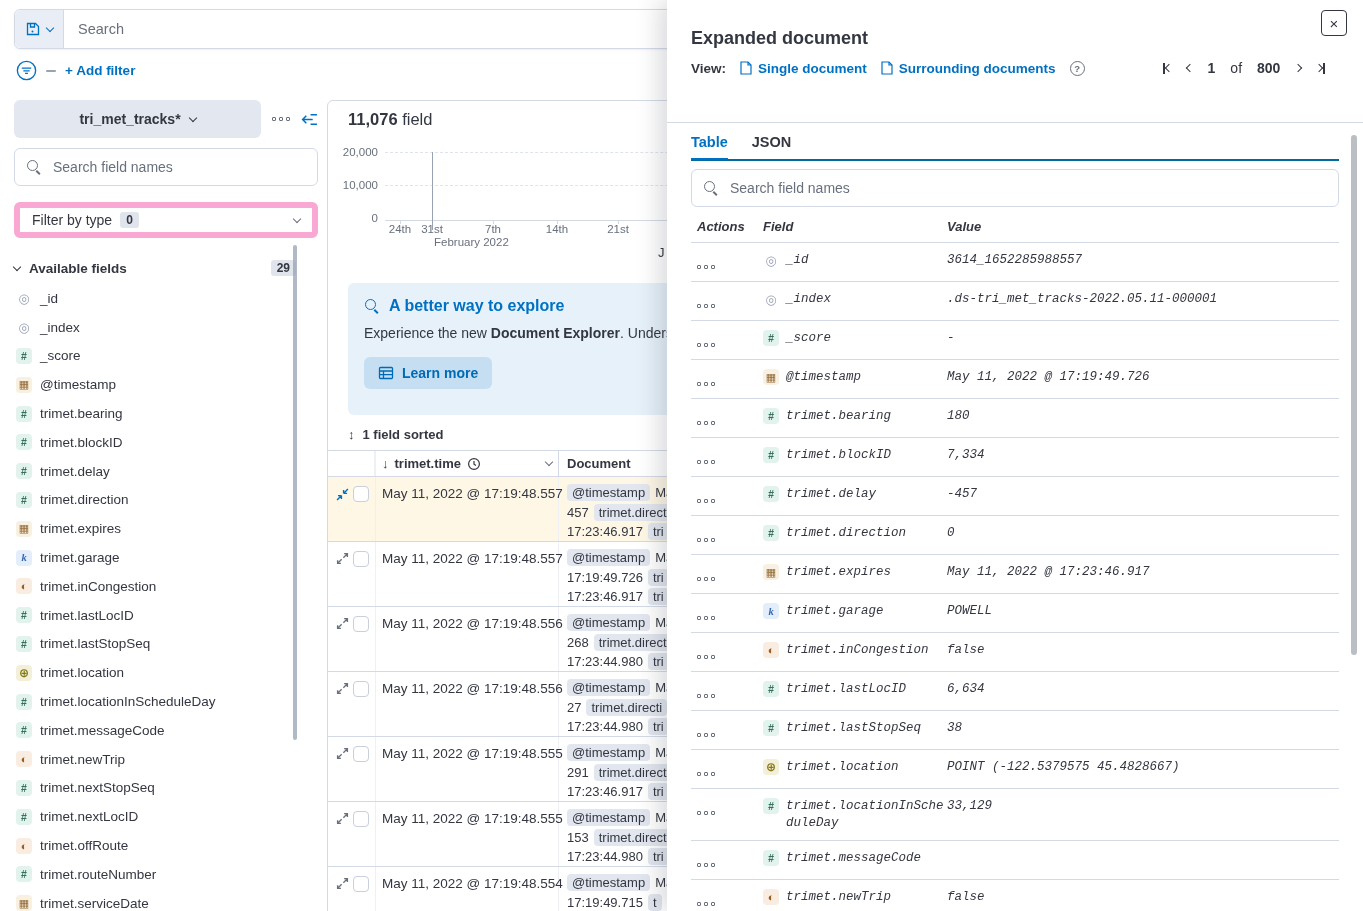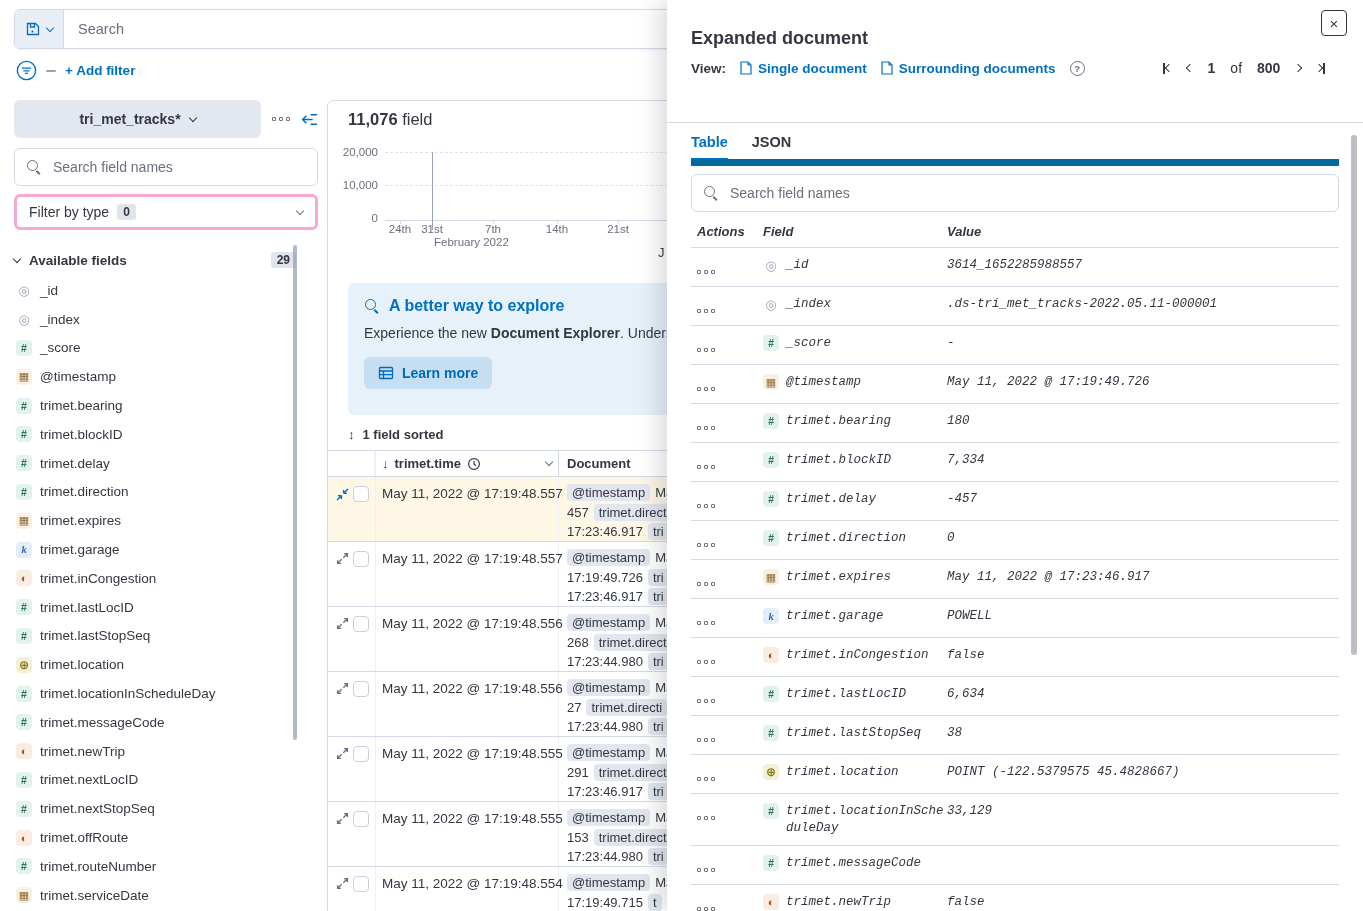--- a/index.html
+++ b/index.html
@@ -50,21 +50,21 @@
   
   .sidebar{position:absolute;left:14px;top:100px;width:304px;}
   .sb-head{display:flex;align-items:center;gap:11px;height:38px;}
   .index-btn{width:252px;height:38px;background:#e3e7ef;border:none;border-radius:6px;font-size:14px;font-weight:bold;
     color:#343741;display:flex;align-items:center;justify-content:center;gap:9px;cursor:pointer;font-family:Liberation Sans, sans-serif;}
   .icon-btn{background:none;border:none;padding:0;color:#69707d;cursor:pointer;display:inline-flex;}
   .sb-input{margin-top:10px;height:38px;border:1px solid #d3dae6;border-radius:6px;display:flex;align-items:center;
     gap:9px;padding:0 11px;background:#fff;}
   .sb-input input{border:none;outline:none;flex:1;font-size:14px;color:#343741;font-family:inherit;}
   .sb-input input::placeholder{color:#69707d;}
-  .filter-type{margin-top:8px;height:36px;border:3px solid #f9a8d4;border-radius:6px;display:flex;align-items:center;
+  .filter-type{margin-top:16px;height:36px;border:6px solid #f9a8d4;border-radius:6px;display:flex;align-items:center;
     padding:0 12px;gap:8px;font-size:14px;cursor:pointer;background:#fff;color:#343741;}
   .badge{background:#e0e4ec;border-radius:3px;font-size:12px;font-weight:bold;padding:1px 6px;color:#343741;}
   .filter-type .chv{margin-left:auto;color:#69707d;}
   .avail-row{margin-top:18px;height:24px;display:flex;align-items:center;gap:9px;font-size:13.5px;font-weight:bold;cursor:pointer;}
   .avail-row .badge{margin-left:auto;margin-right:22px;}
   .field-list{list-style:none;margin:4px 0 0;padding:0;}
   .field-list li{height:28.8px;display:flex;align-items:center;gap:8px;font-size:13.5px;cursor:pointer;padding-left:2px;}
   .sb-scroll{position:absolute;left:293px;top:245px;width:4px;height:495px;border-radius:2px;background:rgba(152,162,179,.75);}
 
   
@@ -122,21 +122,21 @@
   .viewrow{margin-top:11px;display:flex;align-items:center;gap:14px;font-size:13.5px;}
   .viewrow .vlabel{font-weight:bold;}
   .vlink{color:#0071c2;display:inline-flex;align-items:center;gap:6px;font-weight:bold;cursor:pointer;text-decoration:none;}
   .help-ic{width:15px;height:15px;border:1.2px solid #69707d;border-radius:50%;color:#69707d;font-size:9.5px;
     display:inline-flex;align-items:center;justify-content:center;font-weight:bold;}
   .pager{margin-left:auto;display:flex;align-items:center;gap:15px;color:#343741;padding-right:14px;}
   .pg{display:inline-flex;align-items:center;gap:1px;cursor:pointer;}
   .pg-num{font-weight:bold;font-size:14px;}
   .pg-of{font-size:14px;}
   .fly-divider{position:absolute;left:0;right:0;top:122px;height:1px;background:#d3dae6;}
-  .tabs{margin-top:58px;display:flex;gap:24px;border-bottom:7px solid #0369a1;}
+  .tabs{margin-top:58px;display:flex;gap:24px;border-bottom:2px solid #0369a1;}
   .tab{padding-bottom:9px;font-size:14.5px;font-weight:bold;cursor:pointer;position:relative;}
   .tab.active{color:#0071c2;}
   .tab.active::after{content:"";position:absolute;left:0;right:0;bottom:-1px;height:2px;background:#0071c2;}
   .fly-search{margin-top:8px;height:38px;border:1px solid #d3dae6;border-radius:6px;display:flex;align-items:center;
     gap:9px;padding:0 11px;}
   .fly-search input{border:none;outline:none;flex:1;font-size:14px;font-family:inherit;}
   .fly-search input::placeholder{color:#69707d;}
   .fly-thead,.fly-row{display:grid;grid-template-columns:66px 184px 1fr;padding-left:6px;font-style:italic;}
   .fly-thead{margin-top:12px;padding-bottom:8px;border-bottom:1px solid #d3dae6;font-size:13px;font-weight:bold;}
   .fly-row{border-bottom:1px solid #d3dae6;padding-top:9px;padding-bottom:8px;align-items:start;}
@@ -295,26 +295,26 @@
         <span>trimet.messageCode</span>
       </li>
 
       <li>
         <span class="token tk-boolean"></span>
         <span>trimet.newTrip</span>
       </li>
 
       <li>
         <span class="token tk-number"></span>
+        <span>trimet.nextStopSeq</span>
+      </li>
+
+      <li>
+        <span class="token tk-number"></span>
         <span>trimet.nextLocID</span>
-      </li>
-
-      <li>
-        <span class="token tk-number"></span>
-        <span>trimet.nextStopSeq</span>
       </li>
 
       <li>
         <span class="token tk-boolean"></span>
         <span>trimet.offRoute</span>
       </li>
 
       <li>
         <span class="token tk-number"></span>
         <span>trimet.routeNumber</span>

